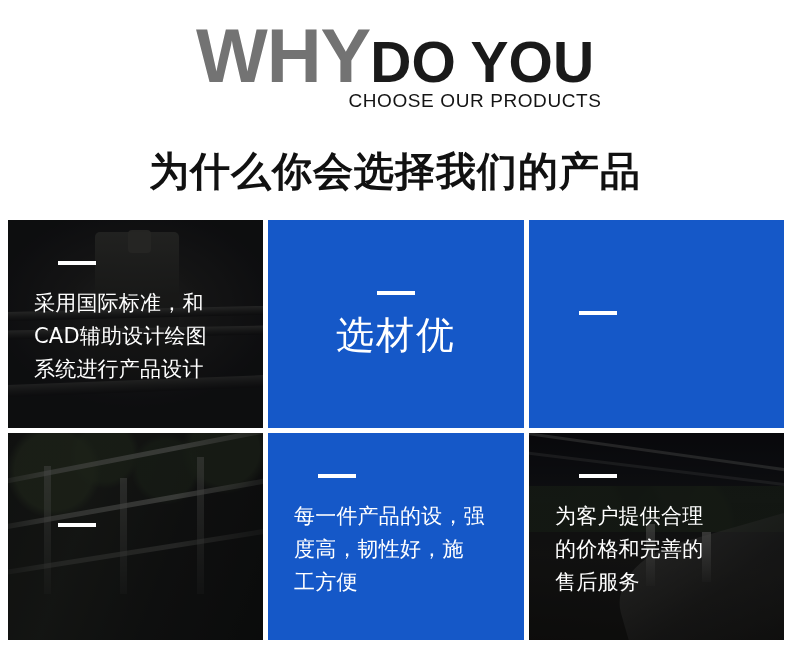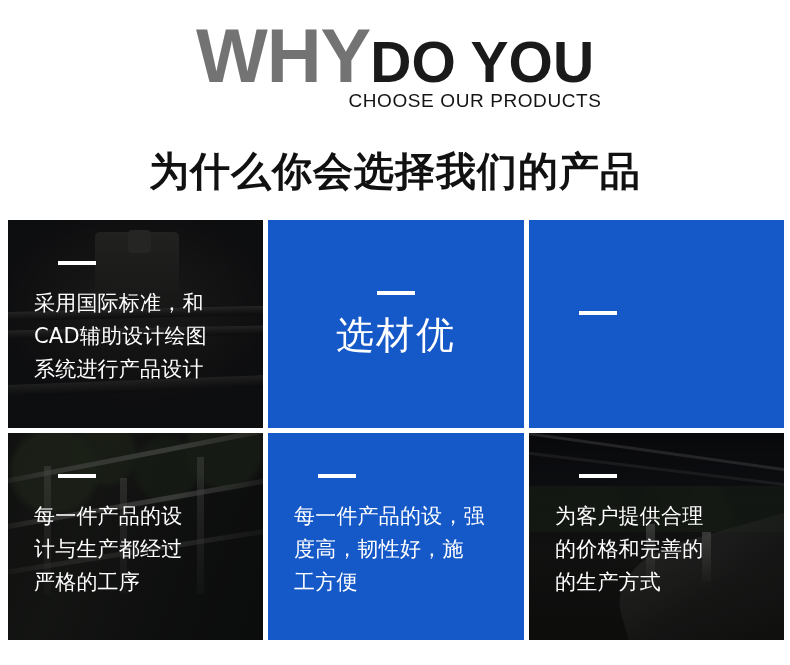--- a/index.html
+++ b/index.html
@@ -339,23 +339,20 @@
       <div class="foliage"></div>
       <div class="rail r1"></div>
       <div class="rail r2"></div>
       <div class="rail r3"></div>
       <div class="post p1"></div>
       <div class="post p2"></div>
       <div class="post p3"></div>
     </div>
     <div class="cell-content">
       <div class="dash"></div>
-      <div class="cell-text">每一件产品的设
-计与生产都经过
-严格的工序</div>
     </div>
   </div>
 
   <div class="cell cell-blue">
     <div class="cell-content">
       <div class="dash"></div>
       <div class="cell-text">每一件产品的设，强
 度高，韧性好，施
 工方便</div>
     </div>
@@ -368,17 +365,17 @@
       <div class="wire w2"></div>
       <div class="treeline"></div>
       <div class="roadway"></div>
       <div class="guardpost g1"></div>
       <div class="guardpost g2"></div>
     </div>
     <div class="cell-content">
       <div class="dash"></div>
       <div class="cell-text">为客户提供合理
 的价格和完善的
-的生产方式</div>
+售后服务</div>
     </div>
   </div>
 
 </div>
 
 </body></html>

